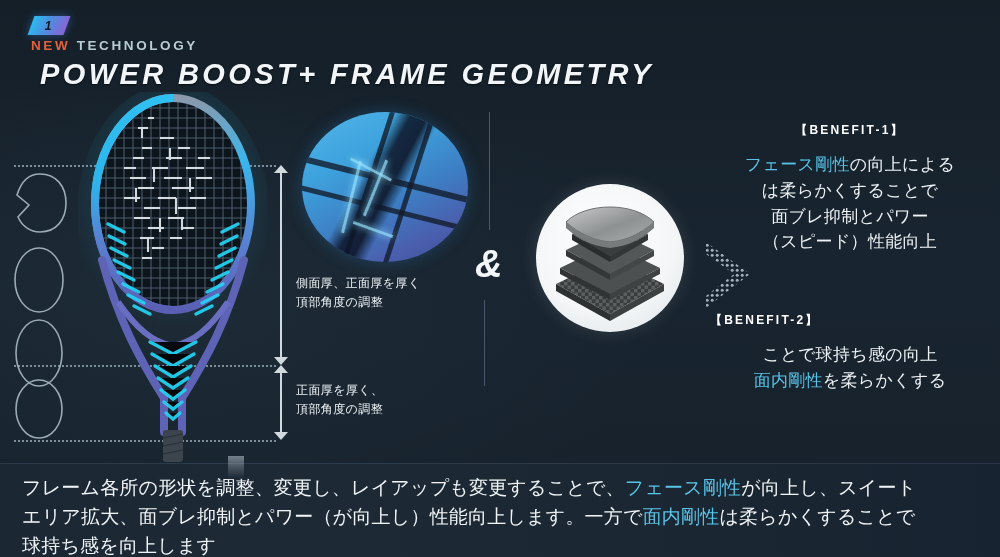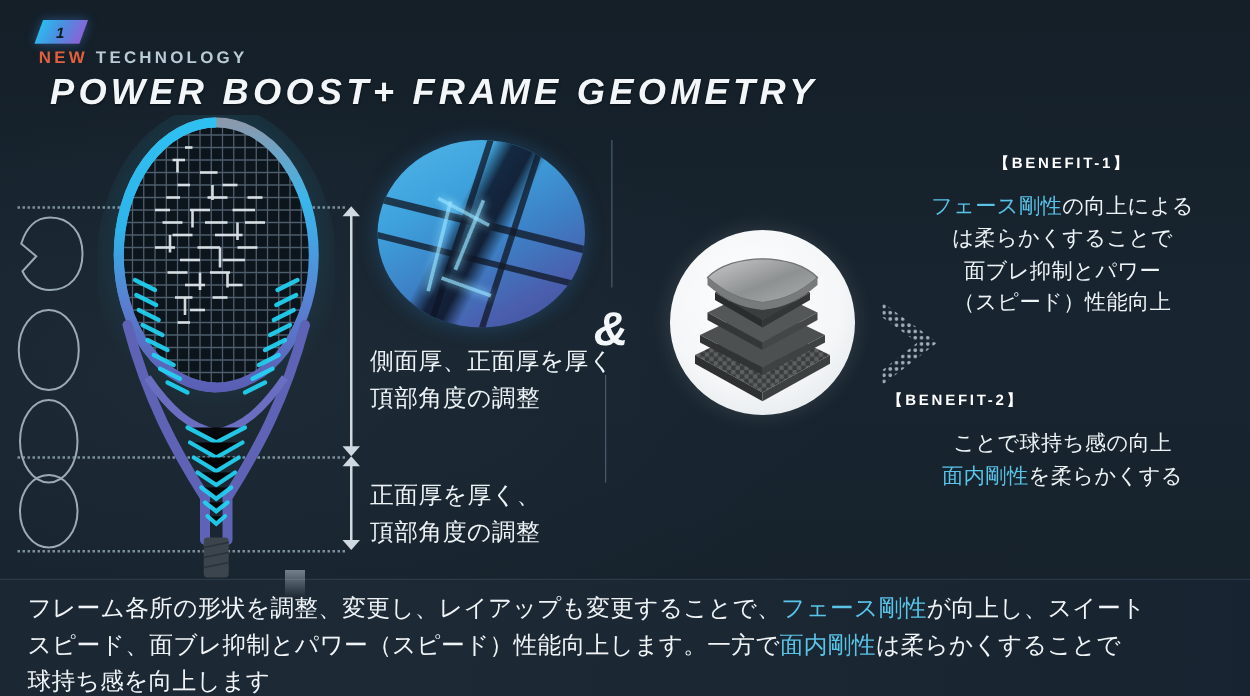--- a/index.html
+++ b/index.html
@@ -78,21 +78,21 @@
   .tube-photo .string{
     position:absolute;background:rgba(18,26,40,.78);
   }
   .tube-photo .hl{
     position:absolute;background:rgba(150,225,255,.75);
     box-shadow:0 0 7px rgba(140,225,255,.85);
   }
 
   
   .lbl{
-    position:absolute;font-size:19px;line-height:1.6;color:#eef3f6;
+    position:absolute;font-size:12px;line-height:1.6;color:#eef3f6;
     white-space:nowrap;letter-spacing:.4px;font-family:Liberation Mono, monospace;
   }
   .amp{
     position:absolute;left:475px;top:243px;
     font-size:38px;font-weight:bold;font-style:italic;color:#f3f7f9;
   }
   .vsep{
     position:absolute;width:1px;background:#47596a;
   }
 
@@ -435,19 +435,19 @@
     </div>
   </div>
 
   <div class="capband">
     <div class="glint"></div>
     <div class="inner">
       <div>
         <span>フレーム各所の形状を調整、変更し、レイアップも変更することで、</span><span class="hi">フェース剛性</span><span>が向上し、スイート</span>
       </div>
       <div>
-        <span>スピード、面ブレ抑制とパワー（スピード）性能向上します。一方で</span><span class="hi">面内剛性</span><span>は柔らかくすることで</span>
+        <span>エリア拡大、面ブレ抑制とパワー（が向上し）性能向上します。一方で</span><span class="hi">面内剛性</span><span>は柔らかくすることで</span>
       </div>
       <div>球持ち感を向上します</div>
     </div>
   </div>
 
 </div>
 
 </body></html>

